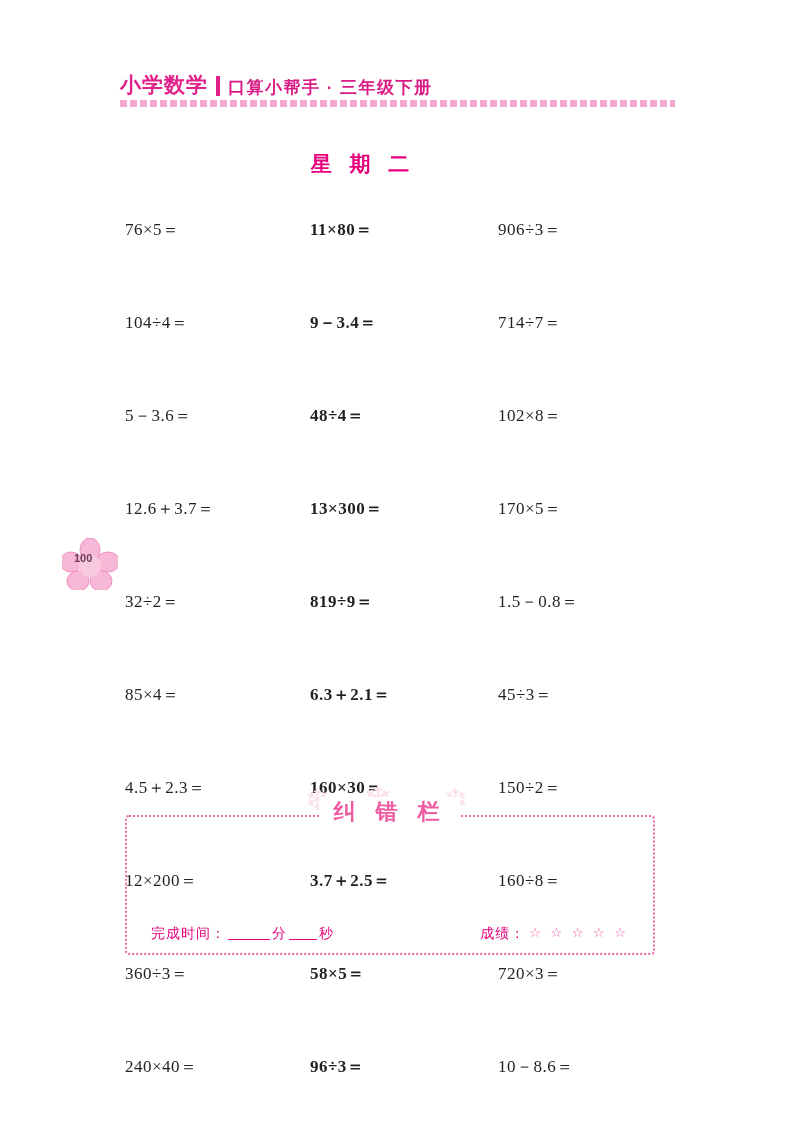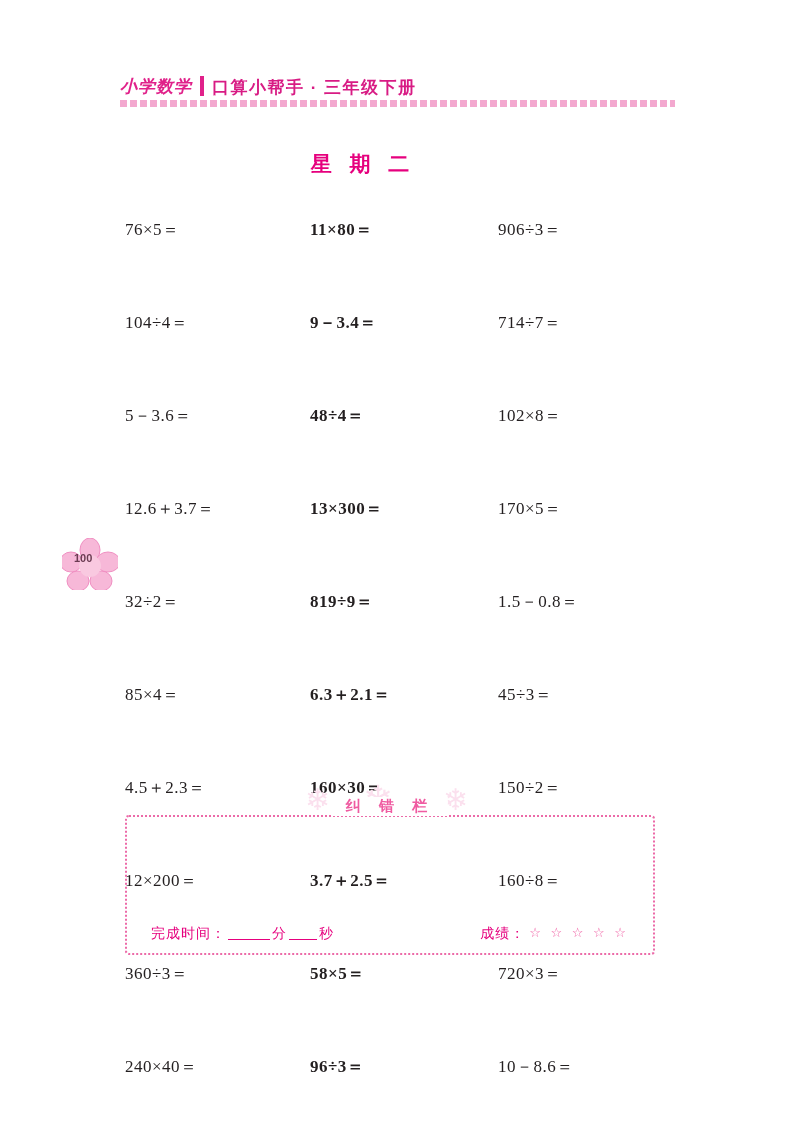--- a/index.html
+++ b/index.html
@@ -26,26 +26,25 @@
     left: 120px;
     top: 68px;
     width: 555px;
     height: 30px;
     display: flex;
     align-items: flex-end;
   }
   .header-left {
     font-family: "Liberation Sans", sans-serif;
     font-weight: bold;
-    font-size: 17px;
+    font-size: 21px;
     color: #e0218a;
     letter-spacing: 1px;
     line-height: 1;
     padding-bottom: 3px;
-    font-style: italic;
   }
   .header-divider {
     width: 3px;
     height: 20px;
     background: #e0218a;
     margin: 0 8px 2px 8px;
     border-left: 1px solid #e0218a;
   }
   .header-right {
     font-family: "Liberation Sans", sans-serif;
@@ -149,21 +148,21 @@
   }
   .correction-title {
     position: absolute;
     left: 50%;
     top: -18px;
     transform: translateX(-50%);
     background: #ffffff;
     padding: 0 14px;
     font-family: "Liberation Sans", sans-serif;
     font-weight: bold;
-    font-size: 15px;
+    font-size: 22px;
     color: #ef5ba1;
     letter-spacing: 7px;
     z-index: 3;
   }
   .snow {
     position: absolute;
     top: -30px;
     color: #fbe0ee;
     font-size: 30px;
     z-index: 1;

